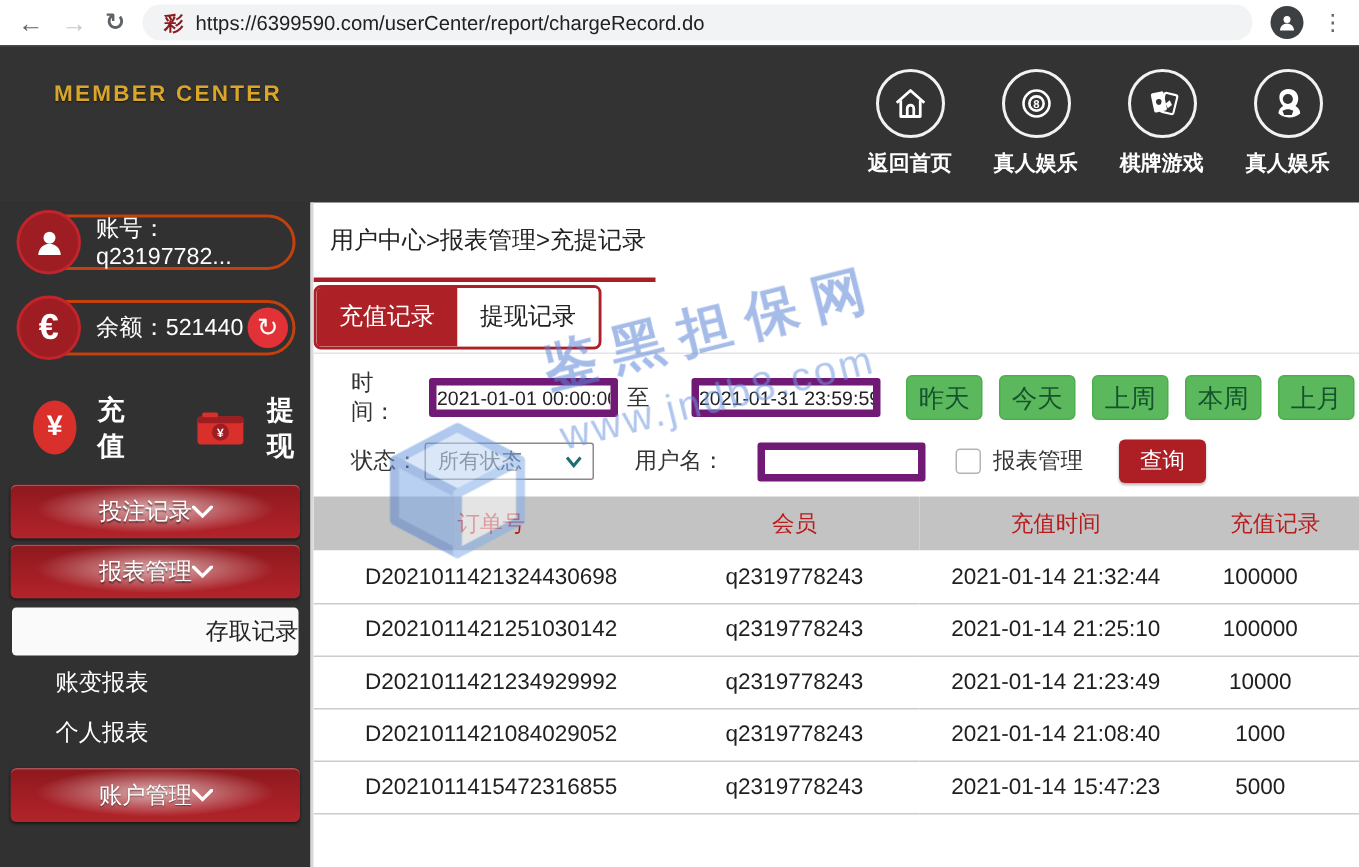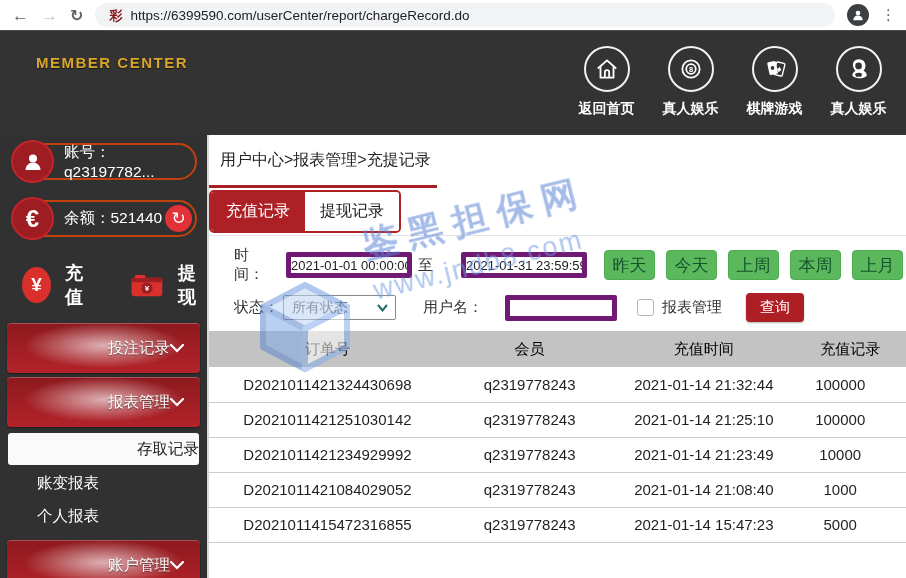--- a/index.html
+++ b/index.html
@@ -38,21 +38,21 @@
   .pill-icon { position:absolute; left:-3px; top:-5px; width:43px; height:43px; border-radius:50%; background:#9e1d23; border:2px solid #c2242b; display:flex; align-items:center; justify-content:center; color:#fff; }
   .pill-icon svg { width:24px; height:24px; }
   .pill-icon .euro { font-size:24px; font-weight:bold; line-height:1; }
   .pill.account { margin-top:8px; }
   .pill.balance { margin-top:20px; }
   .refresh-btn { position:absolute; right:3px; top:3px; width:27px; height:27px; border-radius:50%; background:#e23237; color:#fff; font-size:17px; display:flex; align-items:center; justify-content:center; cursor:pointer; }
   .wallet-row { margin:24px 0 0 22px; display:flex; align-items:center; gap:14px; color:#fff; font-size:18px; font-weight:bold; }
   .yen-circle { width:36px; height:36px; border-radius:50%; background:#d9302c; display:flex; align-items:center; justify-content:center; font-size:19px; font-weight:bold; color:#fff; }
   .wallet-ico { width:42px; height:32px; margin-left:22px; }
   .menu { margin-top:14px; padding:0 7px; }
-  .menu-group { height:50px; margin-bottom:4px; border-radius:4px; display:flex; align-items:center; justify-content:flex-end; padding:0 16px 0 17px; color:#fff; font-size:15.5px; cursor:pointer;
+  .menu-group { height:36px; margin-bottom:4px; border-radius:4px; display:flex; align-items:center; justify-content:center; padding:0 16px 0 17px; color:#fff; font-size:15.5px; cursor:pointer;
     background: radial-gradient(55% 60% at 50% 45%, rgba(255,255,255,.65), rgba(255,255,255,0) 75%), linear-gradient(#8d191e, #b3232a);
     box-shadow: inset 0 1px 0 rgba(255,255,255,.25), 0 1px 2px rgba(0,0,0,.5); text-shadow:0 1px 1px rgba(0,0,0,.5); }
   .menu-group.gap-top { margin-top:7px; }
   .menu-group svg { width:14px; height:9px; }
   .menu-sub-active { height:32px; margin:6px 1px 2px 1px; background:#fafafa; border-radius:3px; display:flex; align-items:center; padding-left:13px; color:#222; font-size:15.5px; cursor:pointer;justify-content:flex-end; }
   .menu-sub { height:33px; display:flex; align-items:center; padding-left:30px; color:#fff; font-size:15.5px; cursor:pointer; }
 
   
   .content { position:absolute; top:105px; left:207px; right:0; bottom:0; background:#fff; border-left:2px solid #d8d8d8; overflow:hidden; }
   .breadcrumb { padding:15px 0 0 11px; font-size:16px; color:#222; }
@@ -73,21 +73,21 @@
   .btn-green { width:51px; height:30px; background:#5cb85c; border:1px solid #4cae4c; border-radius:4px; color:#14532d; font-size:17px; display:flex; align-items:center; justify-content:center; cursor:pointer; flex:0 0 auto; }
   .select-box { position:relative; width:113px; height:25px; border:1px solid #8a8a8a; border-radius:2px; background:#fff; display:flex; align-items:center; padding-left:8px; font-size:14px; color:#555; cursor:pointer; margin-left:4px; }
   .select-box svg { position:absolute; right:7px; top:8px; width:11px; height:8px; }
   .uname-label { margin-left:27px; font-size:15px; color:#333; }
   .inp.uname { width:112px; text-align:left; padding-left:6px; }
   .checkbox { width:17px; height:17px; border:1px solid #b5b5b5; border-radius:3px; background:#fff; margin-left:20px; cursor:pointer; }
   .chk-label { margin-left:8px; font-size:15px; color:#333; }
   .btn-search { margin-left:24px; width:58px; height:29px; background:#ad1f24; border-radius:4px; color:#fff; font-size:15px; display:flex; align-items:center; justify-content:center; cursor:pointer; box-shadow:0 1px 2px rgba(0,0,0,.3); }
 
   table.records { width:100%; border-collapse:collapse; margin-top:4px; table-layout:fixed; }
-  table.records th { background:#c3c3c3; height:36px; font-weight:normal; font-size:15px; color:#000000; }
+  table.records th { background:#c3c3c3; height:36px; font-weight:normal; font-size:15px; color:#b91c1c; }
   table.records td { height:35px; background:#fff; border-bottom:1px solid #ccc; font-size:15px; color:#1f1f1f; text-align:center; }
   .col-order { width:34%; } .col-member { width:24%; } .col-time { width:26%; } .col-amount { width:16%; }
   td.amount { text-align:right; padding-right:20px; }
 
   
   .watermark { position:absolute; left:30px; top:88px; width:420px; pointer-events:none; opacity:.55; }
   .wm-cube { position:absolute; left:18px; top:58px; width:96px; height:92px; }
   .wm-text { position:absolute; left:118px; top:0; transform:rotate(-14deg); transform-origin:left top; }
   .wm-l1 { font-size:36px; font-weight:bold; letter-spacing:10px; color:#5c85d6; white-space:nowrap; }
   .wm-l2 { font-size:27px; color:#6f97e0; letter-spacing:2px; white-space:nowrap; margin-top:6px; }

